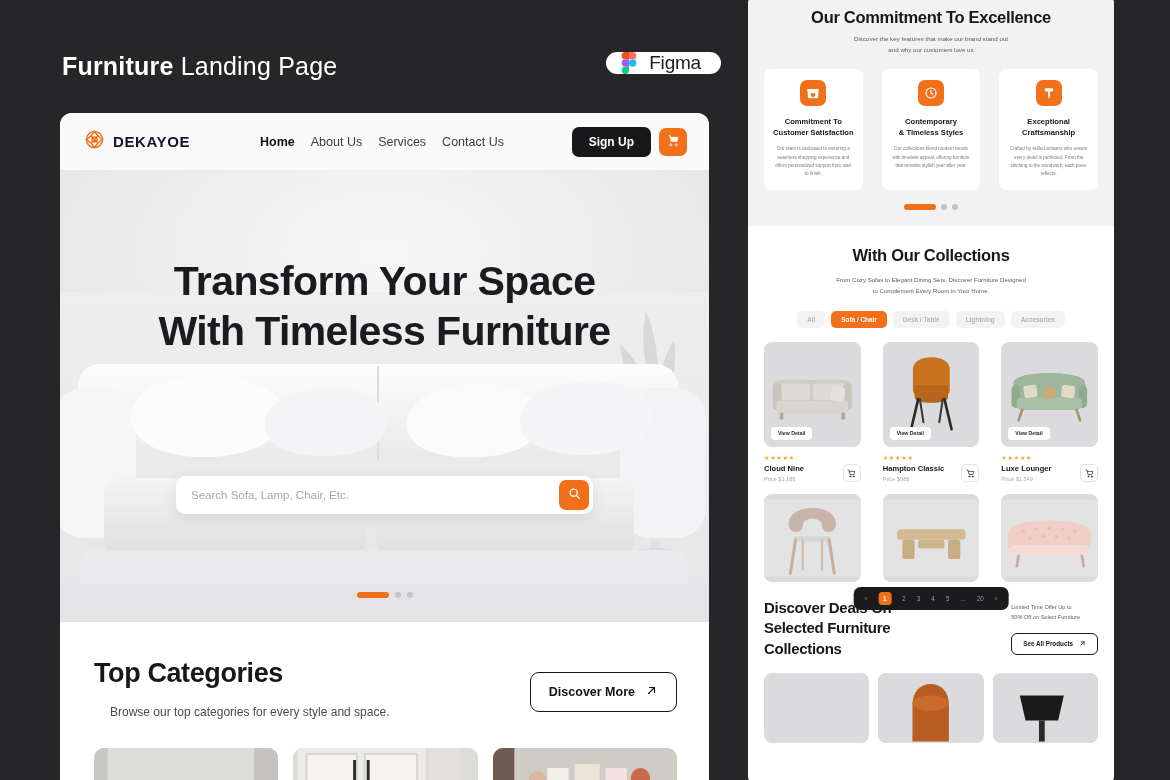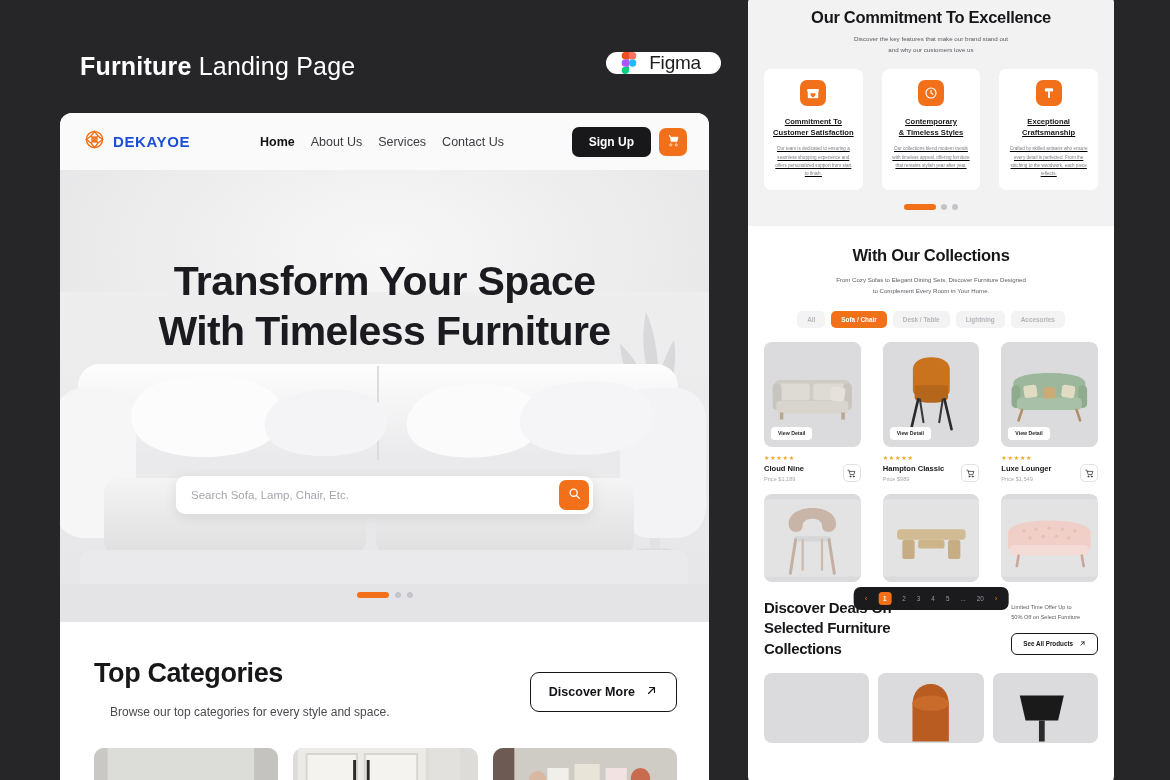--- a/index.html
+++ b/index.html
@@ -7,21 +7,21 @@
   body {
     background: #262629;
     font-family: "Liberation Sans", sans-serif;
     overflow: hidden;
     position: relative;
   }
 
   
   .pres-header {
     position: absolute;
-    left: 80px; top: 52px;
+    left: 62px; top: 52px;
     display: flex; align-items: flex-start;
   }
   .pres-title { font-size: 25px; color: #ffffff; letter-spacing: .2px; white-space: nowrap; }
   .pres-title .bold { font-weight: 700; }
   .pres-title .light { font-weight: 400; }
 
   .figma-badge {
     position: absolute;
     right: 449px; top: 52px;
     background: #ffffff;
@@ -46,21 +46,21 @@
 
   
   .navbar {
     height: 57px;
     display: flex; align-items: center;
     padding: 0 22px 0 25px;
     background: #fafafa;
     position: relative; z-index: 5;
   }
   .brand { display: flex; align-items: center; gap: 9px; }
-  .brand-name { font-size: 15px; font-weight: 700; letter-spacing: .6px; color: #1d4ed8; }
+  .brand-name { font-size: 15px; font-weight: 700; letter-spacing: .6px; color: #0f172a; }
   .nav-links { display: flex; align-items: center; gap: 16px; margin-left: 70px; }
   .nav-link { font-size: 12.5px; color: #3c3c42; cursor: pointer; white-space: nowrap; }
   .nav-link.active { font-weight: 700; color: #111114; }
   .nav-right { margin-left: auto; display: flex; align-items: center; gap: 8px; }
   .btn-signup {
     background: #18181b; color: #fff;
     font-size: 12px; font-weight: 700;
     border: none; border-radius: 7px;
     padding: 8px 17px; cursor: pointer;
     font-family: inherit;
@@ -148,21 +148,21 @@
     position: absolute;
     left: 748px; top: -6px;
     width: 366px; height: 792px;
     background: #ffffff;
     border-radius: 10px;
     overflow: hidden;
   }
   .commit-wrap { background: #f2f2f3; padding: 14px 16px 16px; }
   .commit-title { text-align: center; font-size: 16.5px; font-weight: 700; color: #17171a; letter-spacing: -.3px; }
   .commit-sub { text-align: center; font-size: 6.2px; line-height: 1.75; color: #58585f; margin-top: 7px; }
-  .feature-row { display: flex; gap: 19px; margin-top: 13px; text-decoration: underline; }
+  .feature-row { display: flex; gap: 19px; margin-top: 13px; }
   .feature-card {
     flex: 1; background: #fff; border-radius: 7px;
     padding: 11px 9px 12px;
     display: flex; flex-direction: column; align-items: center;
   }
   .feature-icon {
     width: 26px; height: 26px; border-radius: 7px;
     background: #f2701a;
     display: flex; align-items: center; justify-content: center;
   }

